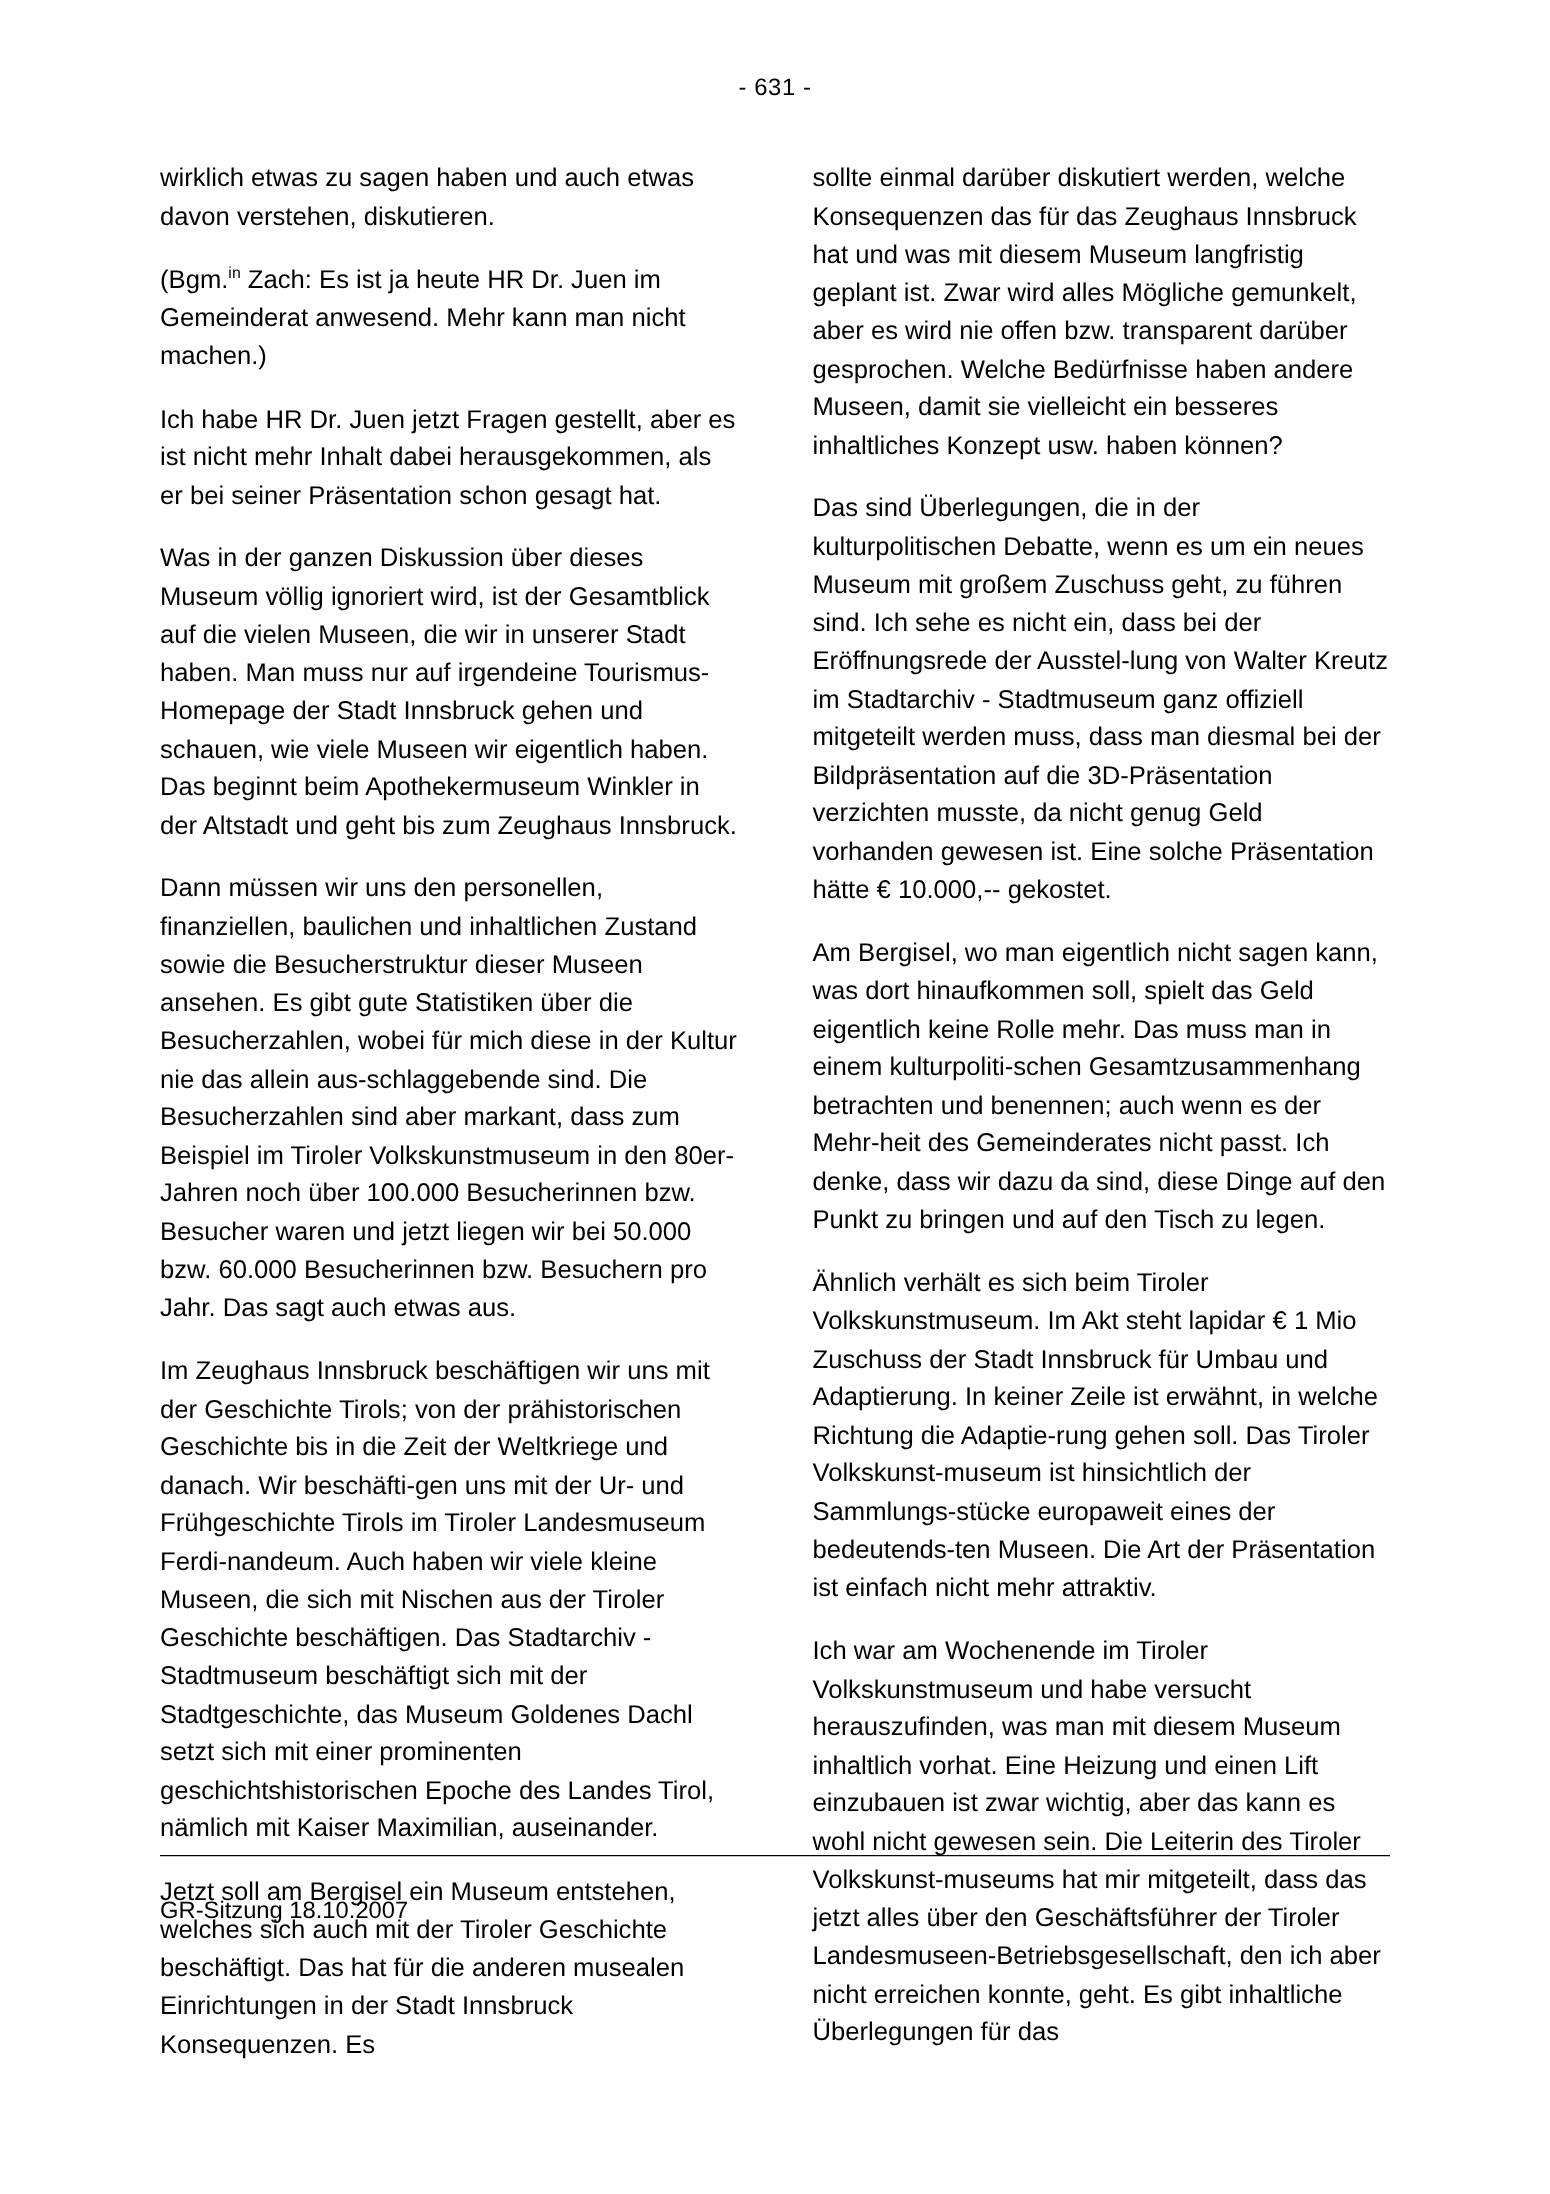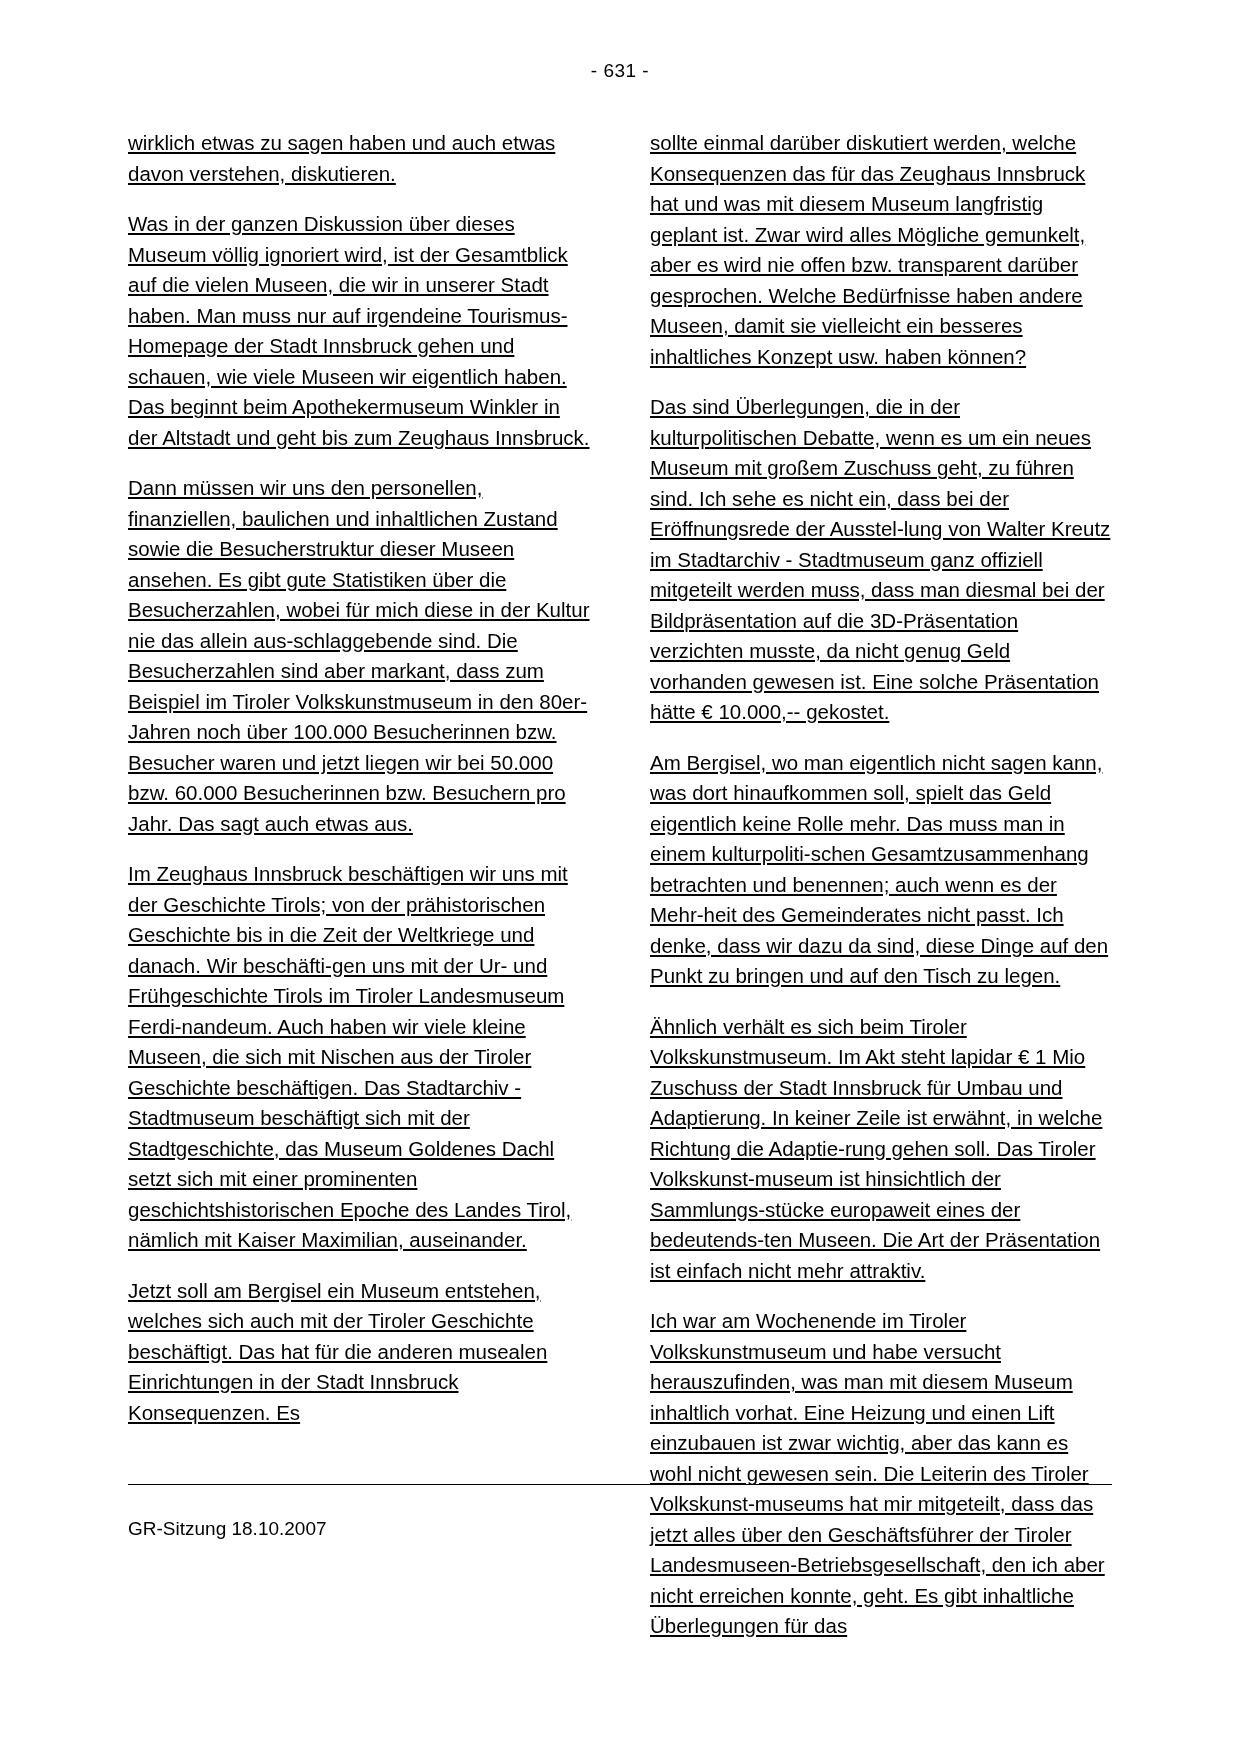--- a/index.html
+++ b/index.html
@@ -34,21 +34,20 @@
   .columns {
     position: absolute;
     top: 128px;
     left: 128px;
     width: 984px;
     display: flex;
     gap: 60px;
   }
   .column {
     width: 462px;
-    text-decoration: underline;
   }
   .column p {
     margin: 0 0 20px 0;
     font-size: 20.5px;
     line-height: 30.5px;
     text-align: left;
     word-spacing: 0px;
   }
   .column p:last-child {
     margin-bottom: 14px;
@@ -78,20 +77,22 @@
 <body>
 
 <div class="page">
 
   <div class="page-number">- 631 -</div>
 
   <div class="columns">
 
     <div class="column">
       <p>wirklich etwas zu sagen haben und auch etwas davon verstehen, diskutieren.</p>
+      <p><span>(Bgm.</span><sup>in</sup><span> Zach: Es ist ja heute HR Dr. Juen im Gemeinderat anwesend. Mehr kann man nicht machen.)</span></p>
+      <p>Ich habe HR Dr. Juen jetzt Fragen gestellt, aber es ist nicht mehr Inhalt dabei herausgekommen, als er bei seiner Präsentation schon gesagt hat.</p>
       <p>Was in der ganzen Diskussion über dieses Museum völlig ignoriert wird, ist der Gesamtblick auf die vielen Museen, die wir in unserer Stadt haben. Man muss nur auf irgendeine Tourismus-Homepage der Stadt Innsbruck gehen und schauen, wie viele Museen wir eigentlich haben. Das beginnt beim Apothekermuseum Winkler in der Altstadt und geht bis zum Zeughaus Innsbruck.</p>
       <p>Dann müssen wir uns den personellen, finanziellen, baulichen und inhaltlichen Zustand sowie die Besucherstruktur dieser Museen ansehen. Es gibt gute Statistiken über die Besucherzahlen, wobei für mich diese in der Kultur nie das allein aus-schlaggebende sind. Die Besucherzahlen sind aber markant, dass zum Beispiel im Tiroler Volkskunstmuseum in den 80er-Jahren noch über 100.000 Besucherinnen bzw. Besucher waren und jetzt liegen wir bei 50.000 bzw. 60.000 Besucherinnen bzw. Besuchern pro Jahr. Das sagt auch etwas aus.</p>
       <p>Im Zeughaus Innsbruck beschäftigen wir uns mit der Geschichte Tirols; von der prähistorischen Geschichte bis in die Zeit der Weltkriege und danach. Wir beschäfti-gen uns mit der Ur- und Frühgeschichte Tirols im Tiroler Landesmuseum Ferdi-nandeum. Auch haben wir viele kleine Museen, die sich mit Nischen aus der Tiroler Geschichte beschäftigen. Das Stadtarchiv - Stadtmuseum beschäftigt sich mit der Stadtgeschichte, das Museum Goldenes Dachl setzt sich mit einer prominenten geschichtshistorischen Epoche des Landes Tirol, nämlich mit Kaiser Maximilian, auseinander.</p>
       <p>Jetzt soll am Bergisel ein Museum entstehen, welches sich auch mit der Tiroler Geschichte beschäftigt. Das hat für die anderen musealen Einrichtungen in der Stadt Innsbruck Konsequenzen. Es</p>
     </div>
 
     <div class="column">
       <p>sollte einmal darüber diskutiert werden, welche Konsequenzen das für das Zeughaus Innsbruck hat und was mit diesem Museum langfristig geplant ist. Zwar wird alles Mögliche gemunkelt, aber es wird nie offen bzw. transparent darüber gesprochen. Welche Bedürfnisse haben andere Museen, damit sie vielleicht ein besseres inhaltliches Konzept usw. haben können?</p>
       <p>Das sind Überlegungen, die in der kulturpolitischen Debatte, wenn es um ein neues Museum mit großem Zuschuss geht, zu führen sind. Ich sehe es nicht ein, dass bei der Eröffnungsrede der Ausstel-lung von Walter Kreutz im Stadtarchiv - Stadtmuseum ganz offiziell mitgeteilt werden muss, dass man diesmal bei der Bildpräsentation auf die 3D-Präsentation verzichten musste, da nicht genug Geld vorhanden gewesen ist. Eine solche Präsentation hätte € 10.000,-- gekostet.</p>
       <p>Am Bergisel, wo man eigentlich nicht sagen kann, was dort hinaufkommen soll, spielt das Geld eigentlich keine Rolle mehr. Das muss man in einem kulturpoliti-schen Gesamtzusammenhang betrachten und benennen; auch wenn es der Mehr-heit des Gemeinderates nicht passt. Ich denke, dass wir dazu da sind, diese Dinge auf den Punkt zu bringen und auf den Tisch zu legen.</p>

